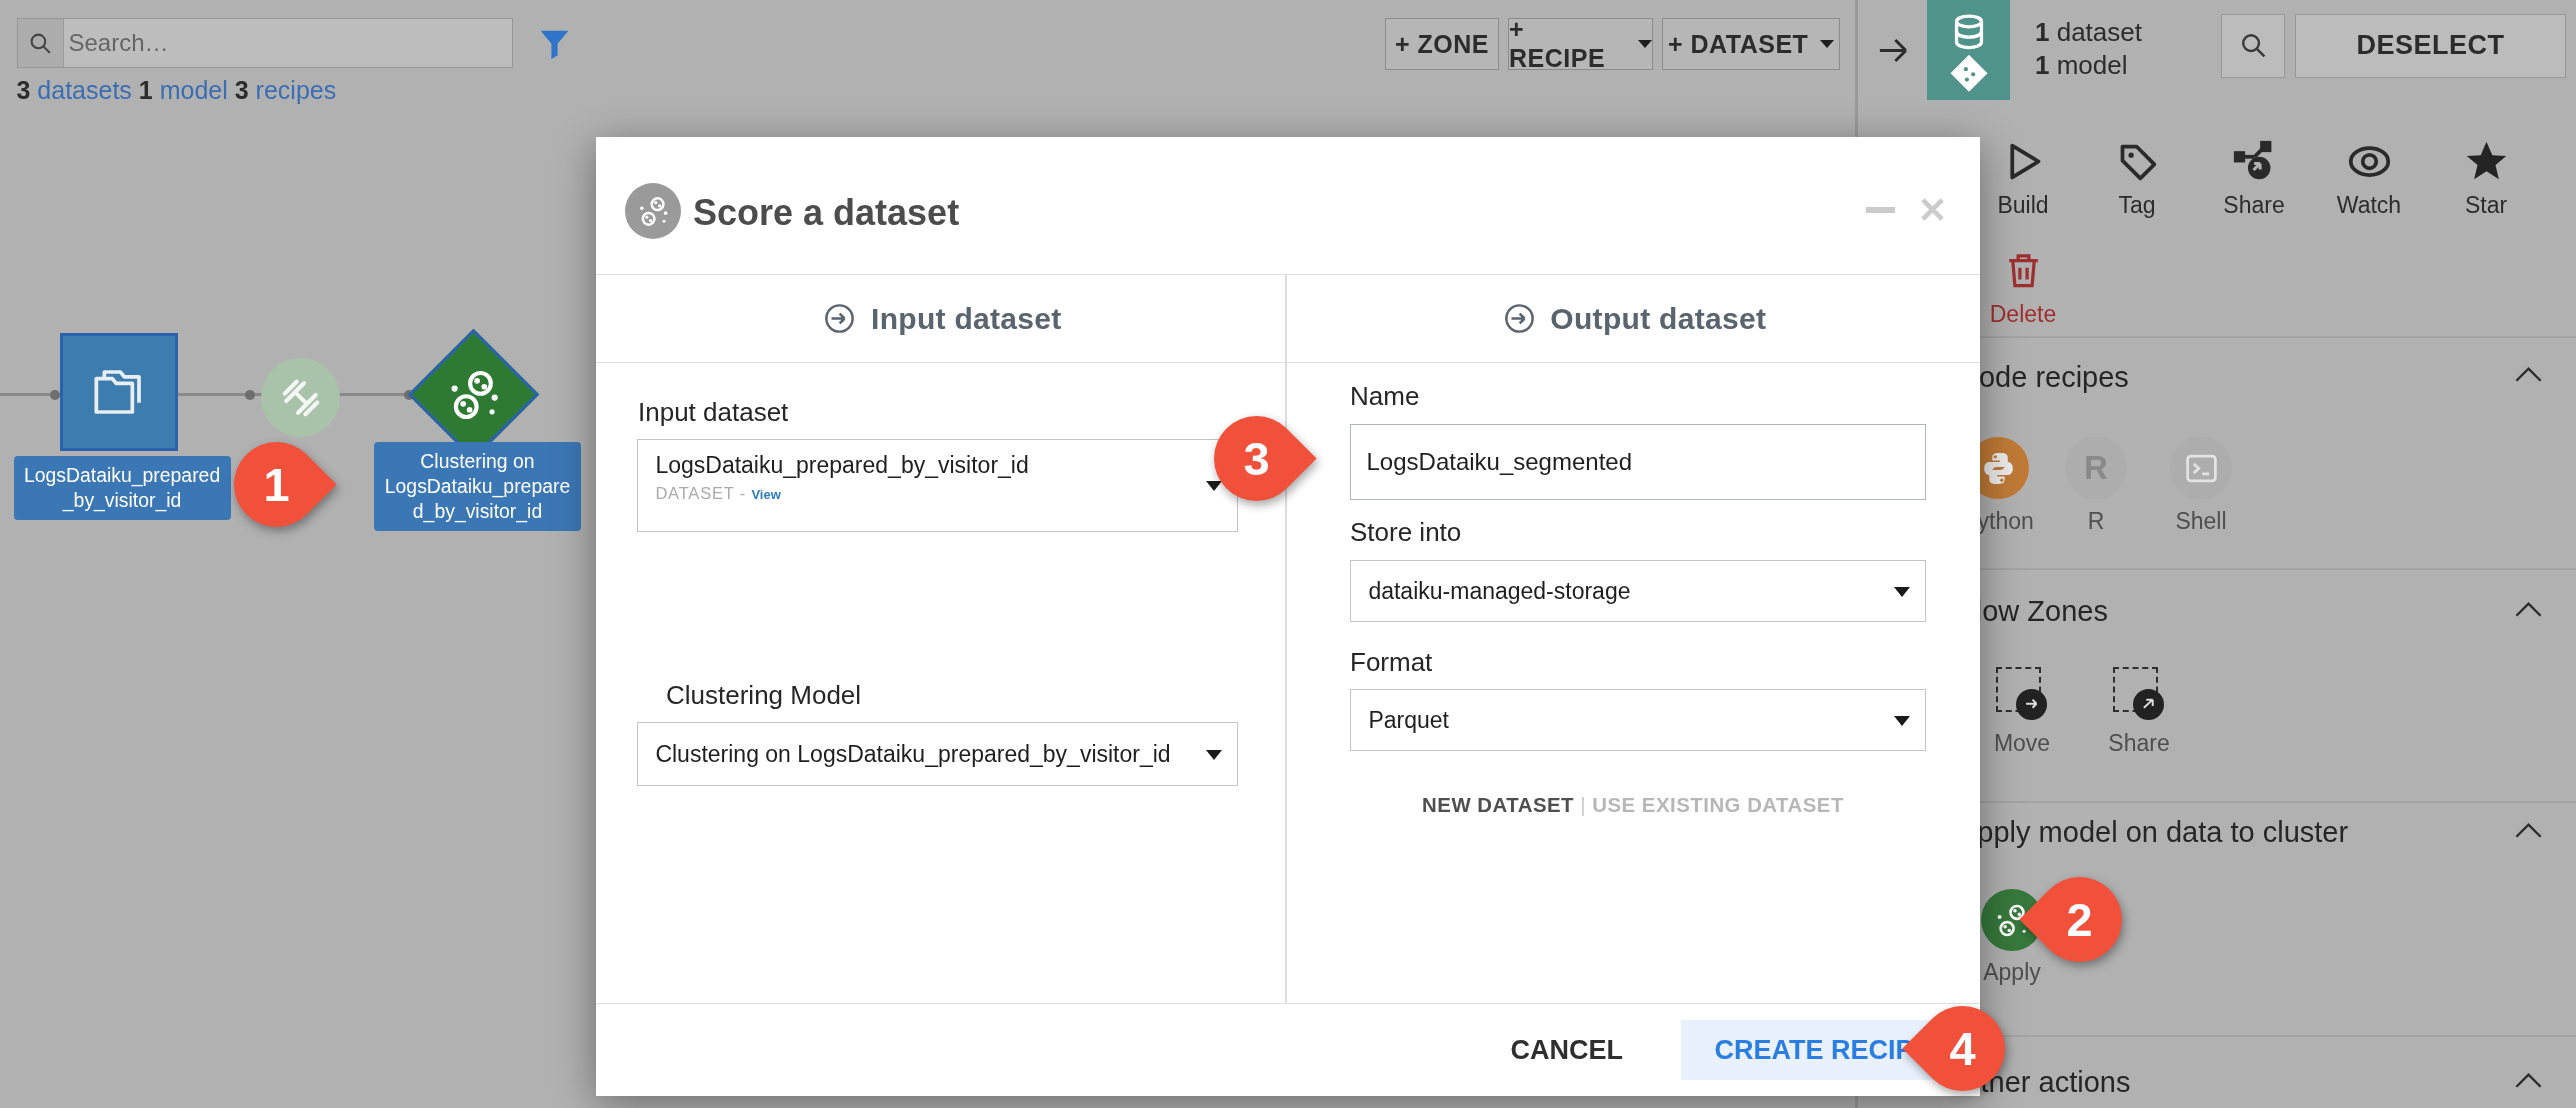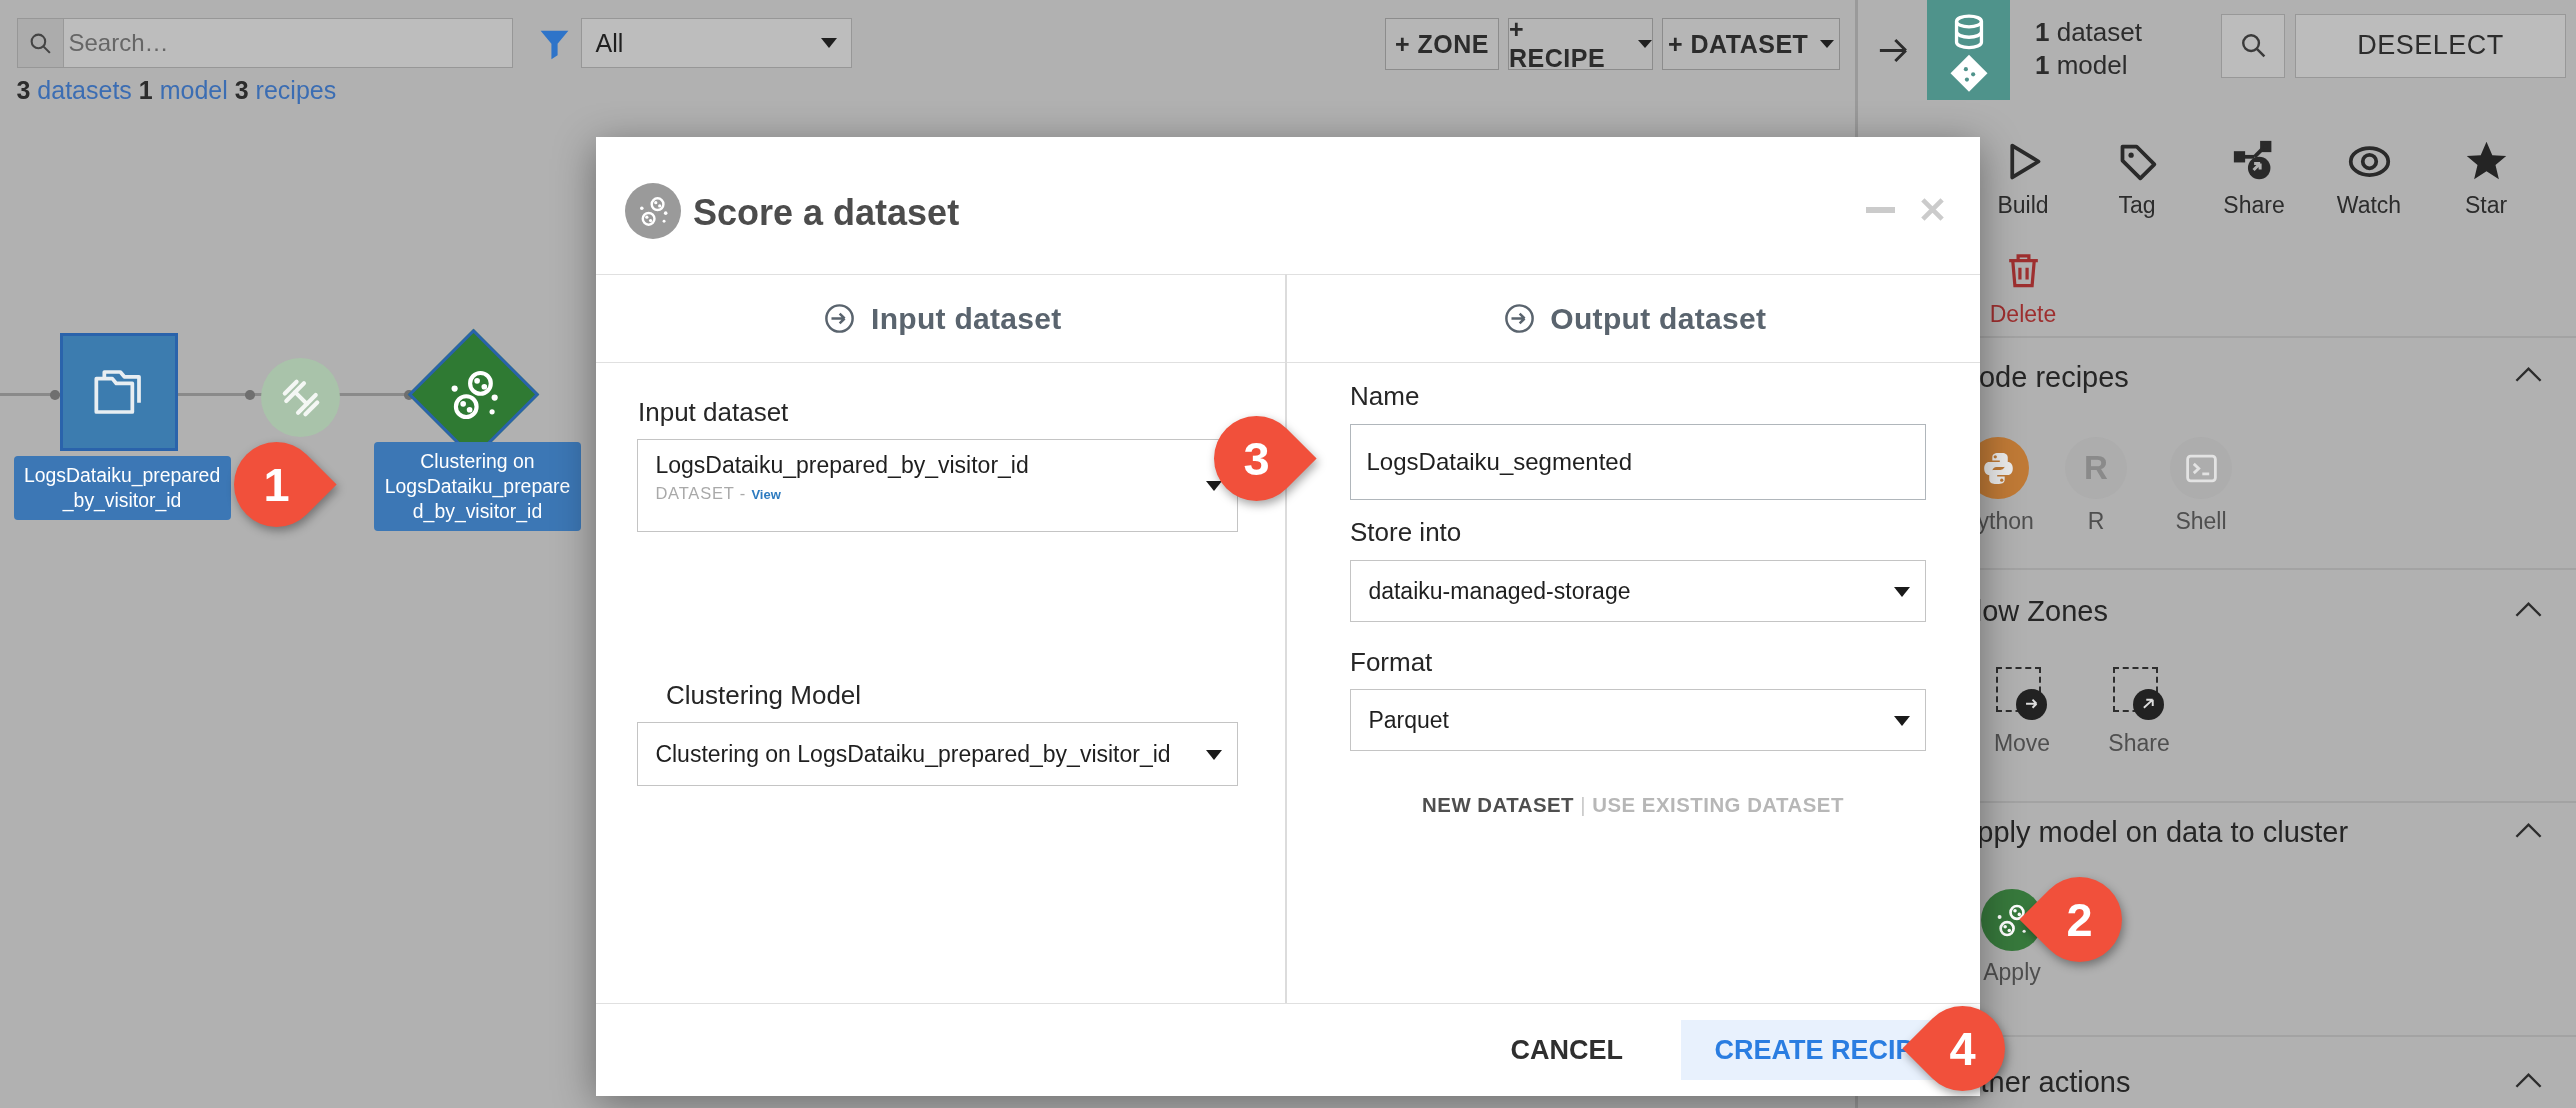--- a/index.html
+++ b/index.html
@@ -79,24 +79,20 @@
           <line x1="15" y1="15" x2="21" y2="21" stroke="#444" stroke-width="2"></line>
         </svg>
     </div>
     <input placeholder="Search…" style="">
   </div>
   <div class="abs" style="left:536px;top:26px;">
     <svg width="37" height="37" viewBox="0 0 24 24">
         <path d="M3 3h18l-7 8.5V19l-4 2.5V11.5z" fill="#2e74c9"></path>
       </svg>
   </div>
-  <div class="abs alldrop">
-    <span class="val">All</span>
-    <span class="caret" style="margin-right:13.6px;"></span>
-  </div>
   <div class="abs summary">
     <b>3</b>
     <span class="lnk">datasets</span>
     <b>1</b>
     <span class="lnk">model</span>
     <b>3</b>
     <span class="lnk">recipes</span>
   </div>
   <div class="abs topbtn" style="left:1385px;top:18.4px;width:114px;">
     <span>+ ZONE</span>
@@ -180,21 +176,21 @@
   <div class="abs selinfo">
     <div><b>1</b> <span>dataset</span></div>
     <div><b>1</b> <span>model</span></div>
   </div>
   <div class="abs sqbtn" style="left:2221px;top:13.6px;width:64px;height:64px;">
     <svg width="29" height="29" viewBox="0 0 24 24">
         <circle cx="10" cy="10" r="6.5" fill="none" stroke="#3a3a3a" stroke-width="2"></circle>
         <line x1="15" y1="15" x2="21" y2="21" stroke="#3a3a3a" stroke-width="2"></line>
       </svg>
   </div>
-  <div class="abs sqbtn" style="left:2295px;top:13.6px;width:271px;height:64px;font-size:27px;font-weight:normal;color:#2c2c2c;letter-spacing:0.5px;">
+  <div class="abs sqbtn" style="left:2295px;top:13.6px;width:271px;height:64px;font-size:27px;font-weight:bold;color:#2c2c2c;letter-spacing:0.5px;">
     <span>DESELECT</span>
   </div>
 
   <div class="abs actionitem" style="left:1960px;top:139px;">
     <svg width="45" height="45" viewBox="0 0 24 24">
         <polygon points="6,3.5 20,12 6,20.5" fill="none" stroke="#2a2a2a" stroke-width="2" stroke-linejoin="round"></polygon>
       </svg>
     <span class="lbl">Build</span>
   </div>
   <div class="abs actionitem" style="left:2074px;top:139px;">

